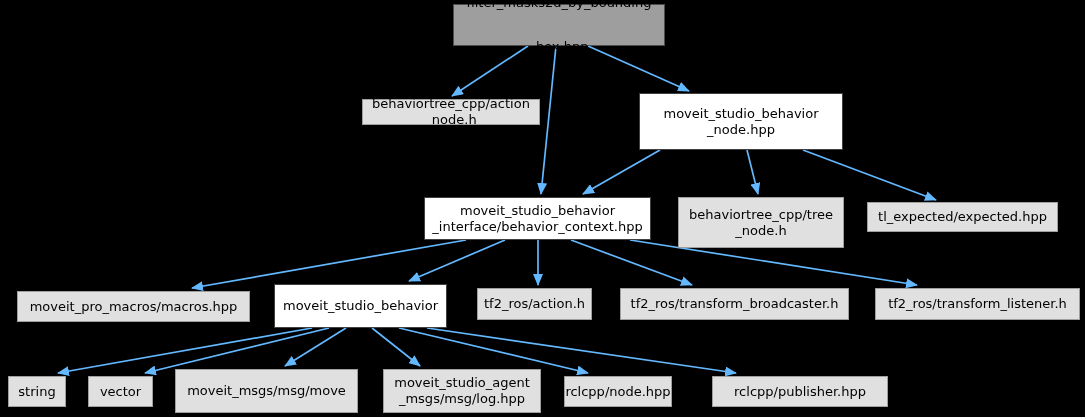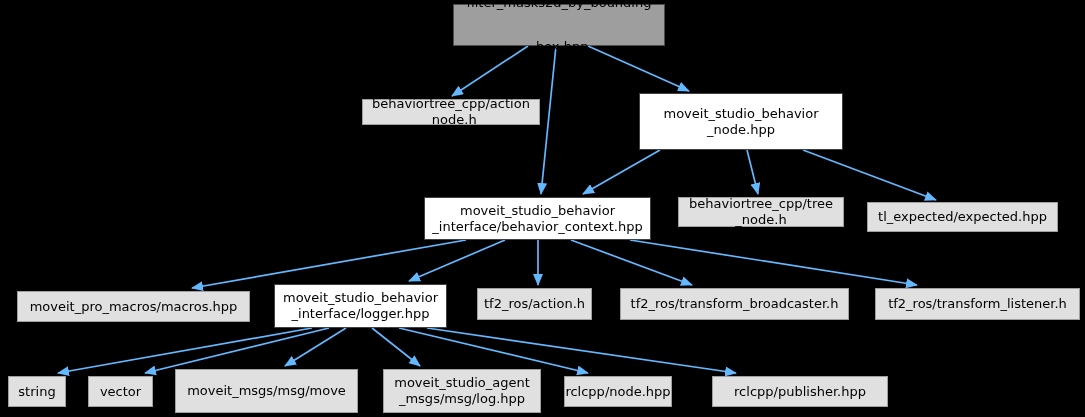--- a/index.html
+++ b/index.html
@@ -67,33 +67,32 @@
         <span>_node.h</span>
       </div>
       <div class="node linked" style="left: 639px; top: 93px; width: 204px; height: 57px;">
         <span>moveit_studio_behavior</span>
         <span>_node.hpp</span>
       </div>
       <div class="node linked" style="left: 424px; top: 197px; width: 227px; height: 43px;">
         <span>moveit_studio_behavior</span>
         <span>_interface/behavior_context.hpp</span>
       </div>
-      <div class="node external" style="left: 678px; top: 197px; width: 166px; height: 30px;">
+      <div class="node external" style="left: 678px; top: 197px; width: 166px; height: 51px;">
         <span>behaviortree_cpp/tree</span>
         <span>_node.h</span>
       </div>
       <div class="node external" style="left: 867px; top: 202px; width: 191px; height: 30px;">
         <span>tl_expected/expected.hpp</span>
       </div>
       <div class="node external" style="left: 17px; top: 291px; width: 233px; height: 31px;">
         <span>moveit_pro_macros/macros.hpp</span>
       </div>
       <div class="node linked" style="left: 274px; top: 284px; width: 173px; height: 44px;">
         <span>moveit_studio_behavior</span>
-        <span>_interface/logger.hpp</span>
       </div>
       <div class="node external" style="left: 477px; top: 288px; width: 115px; height: 32px;">
         <span>tf2_ros/action.h</span>
       </div>
       <div class="node external" style="left: 620px; top: 288px; width: 229px; height: 32px;">
         <span>tf2_ros/transform_broadcaster.h</span>
       </div>
       <div class="node external" style="left: 875px; top: 288px; width: 205px; height: 32px;">
         <span>tf2_ros/transform_listener.h</span>
       </div>

